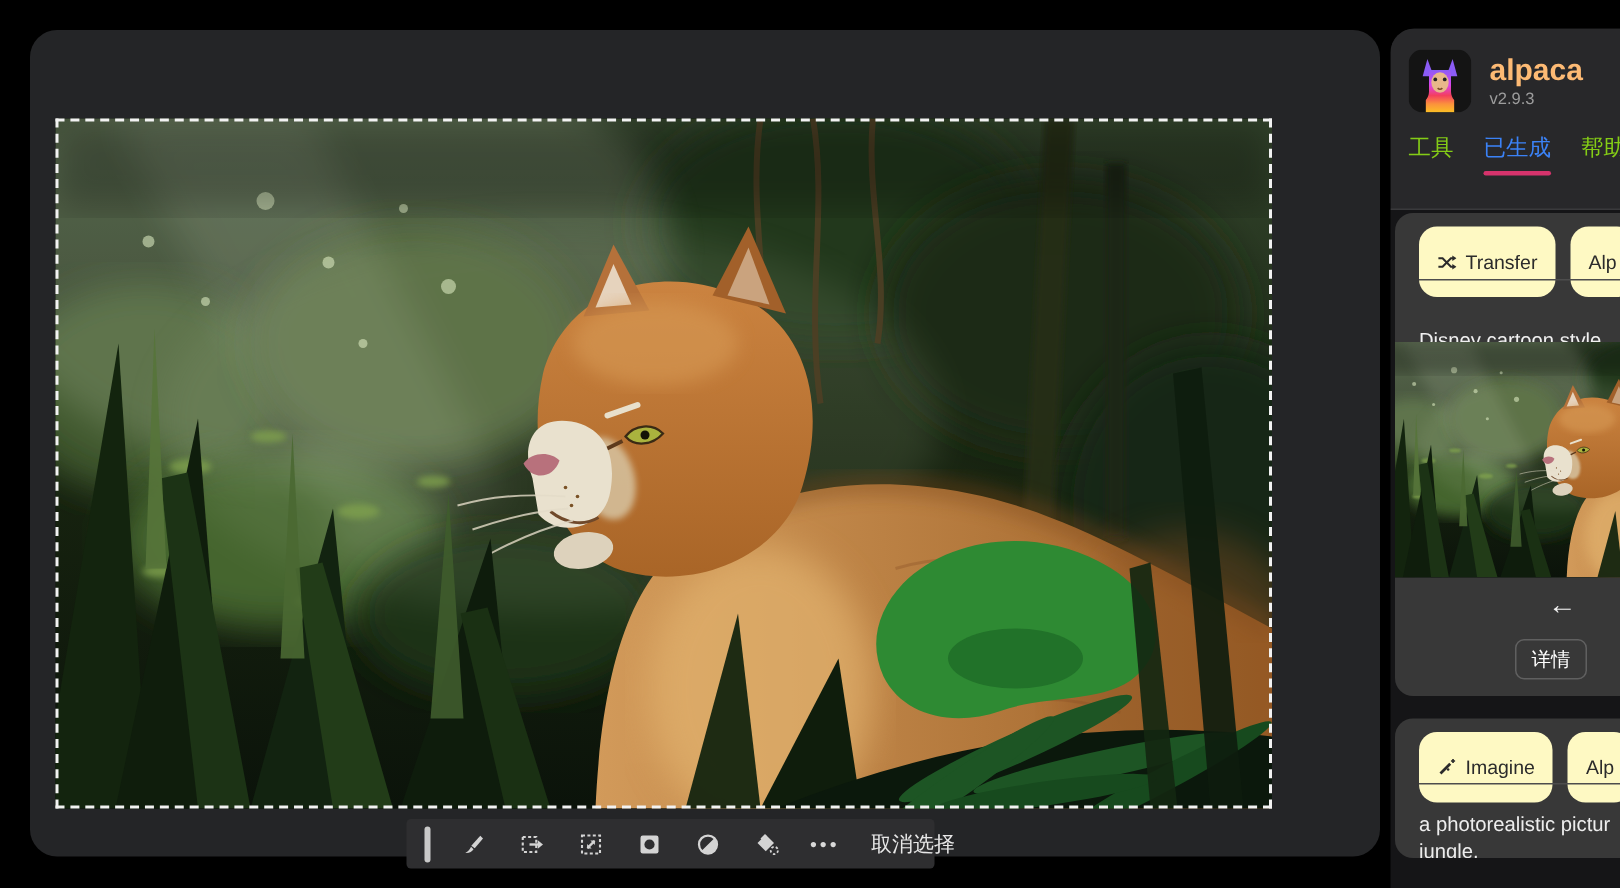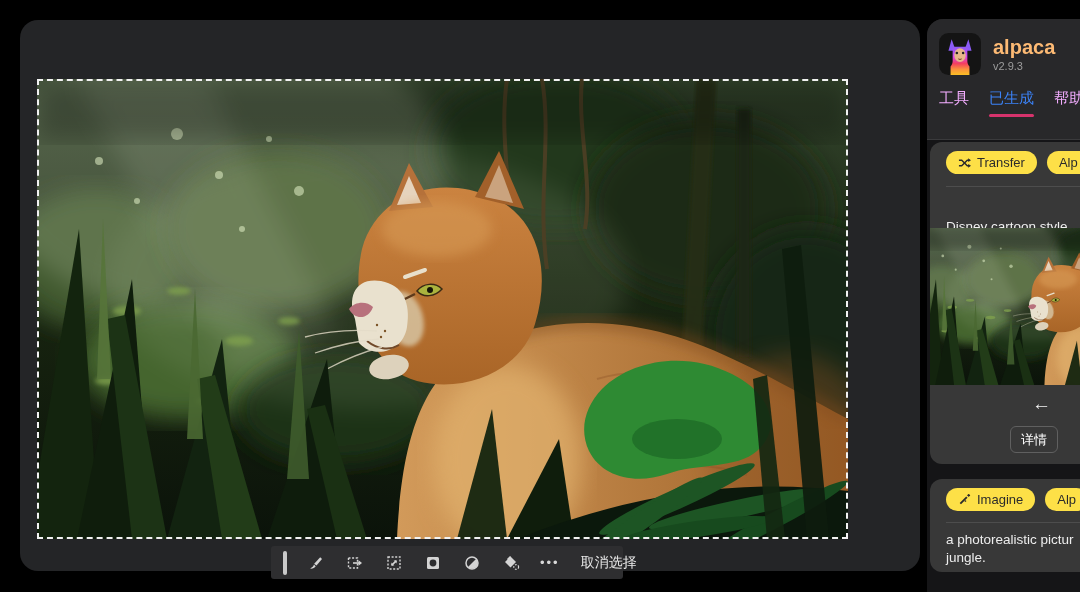--- a/index.html
+++ b/index.html
@@ -25,43 +25,43 @@
   
   .panel{position:absolute;left:927px;top:19px;width:253px;height:573px;background:#151517;
     border-radius:16px 0 0 0;overflow:hidden;}
   .panel-header{position:absolute;left:0;top:0;width:100%;height:121px;background:#28282a;
     box-sizing:border-box;padding:14px 0 0 12px;}
   .brand{display:flex;align-items:center;gap:12px;}
   .logo{width:42px;height:42px;flex:0 0 auto;}
   .brand-name{color:#fdba74;font-size:20px;font-weight:bold;line-height:1.05;}
   .brand-ver{color:#9d9d9d;font-size:11px;margin-top:2px;}
   .tabs{display:flex;gap:20px;margin-top:14px;font-size:15px;}
-  .tab{color:#f0abfc;position:relative;padding-bottom:9px;cursor:pointer;}
+  .tab{color:#84cc16;position:relative;padding-bottom:9px;cursor:pointer;}
   .tab.active{color:#3b82f6;}
   .tab.active::after{content:"";position:absolute;left:0;right:0;bottom:0;height:3px;
     background:#d6336c;border-radius:2px;}
   .header-divider{position:absolute;left:0;bottom:0;width:100%;height:1px;background:#3a3a3c;}
 
   .card{position:absolute;left:3px;width:260px;background:#383838;border-radius:12px;overflow:hidden;}
   .card1{top:123px;height:322px;}
   .card2{top:460px;height:93px;}
   .pill-row{position:absolute;left:16px;top:9px;display:flex;gap:10px;}
-  .pill{height:23px;background:#fde047;color:#2b2b2b;border-radius:12px;display:flex;
-    align-items:center;gap:6px;padding:0 12px;font-size:13px;white-space:nowrap;cursor:pointer;}
+  .pill{height:23px;background:#fef9c3;color:#2b2b2b;border-radius:12px;display:flex;
+    align-items:center;gap:6px;padding:12px 12px;font-size:13px;white-space:nowrap;cursor:pointer;}
   .pill svg{flex:0 0 auto;}
   .card-divider{position:absolute;left:16px;right:16px;height:1px;background:#4d4d4d;}
   .card1 .card-divider{top:44px;}
   .card2 .card-divider{top:43px;}
   .style-name{position:absolute;left:16px;top:53px;color:#f0f0f0;font-size:13.5px;margin-top:24px;}
   .thumb{position:absolute;left:0;top:86px;width:260px;height:157px;overflow:hidden;cursor:pointer;background:#101810;}
   .thumb svg{display:block;width:260px;height:157px;}
   .back-arrow{position:absolute;left:102px;top:252px;color:#f2f2f2;font-size:19px;line-height:1;cursor:pointer;}
   .details-btn{position:absolute;left:80px;top:284px;width:46px;height:25px;border:1px solid #606060;
     border-radius:6px;color:#ffffff;font-size:13px;display:flex;align-items:center;justify-content:center;cursor:pointer;}
-  .prompt{position:absolute;left:16px;top:52px;color:#ededed;font-size:13.5px;line-height:18px;white-space:nowrap;}
+  .prompt{position:absolute;left:16px;top:62px;color:#ededed;font-size:13.5px;line-height:18px;white-space:nowrap;}
 
   .hidden-defs{position:absolute;width:0;height:0;overflow:hidden;}
 </style>
 </head>
 <body>
 
 <svg class="hidden-defs" aria-hidden="true">
   <defs>
     <linearGradient id="bgGrad" x1="0" y1="0" x2="0" y2="1">
       <stop offset="0" stop-color="#33442c"></stop>

